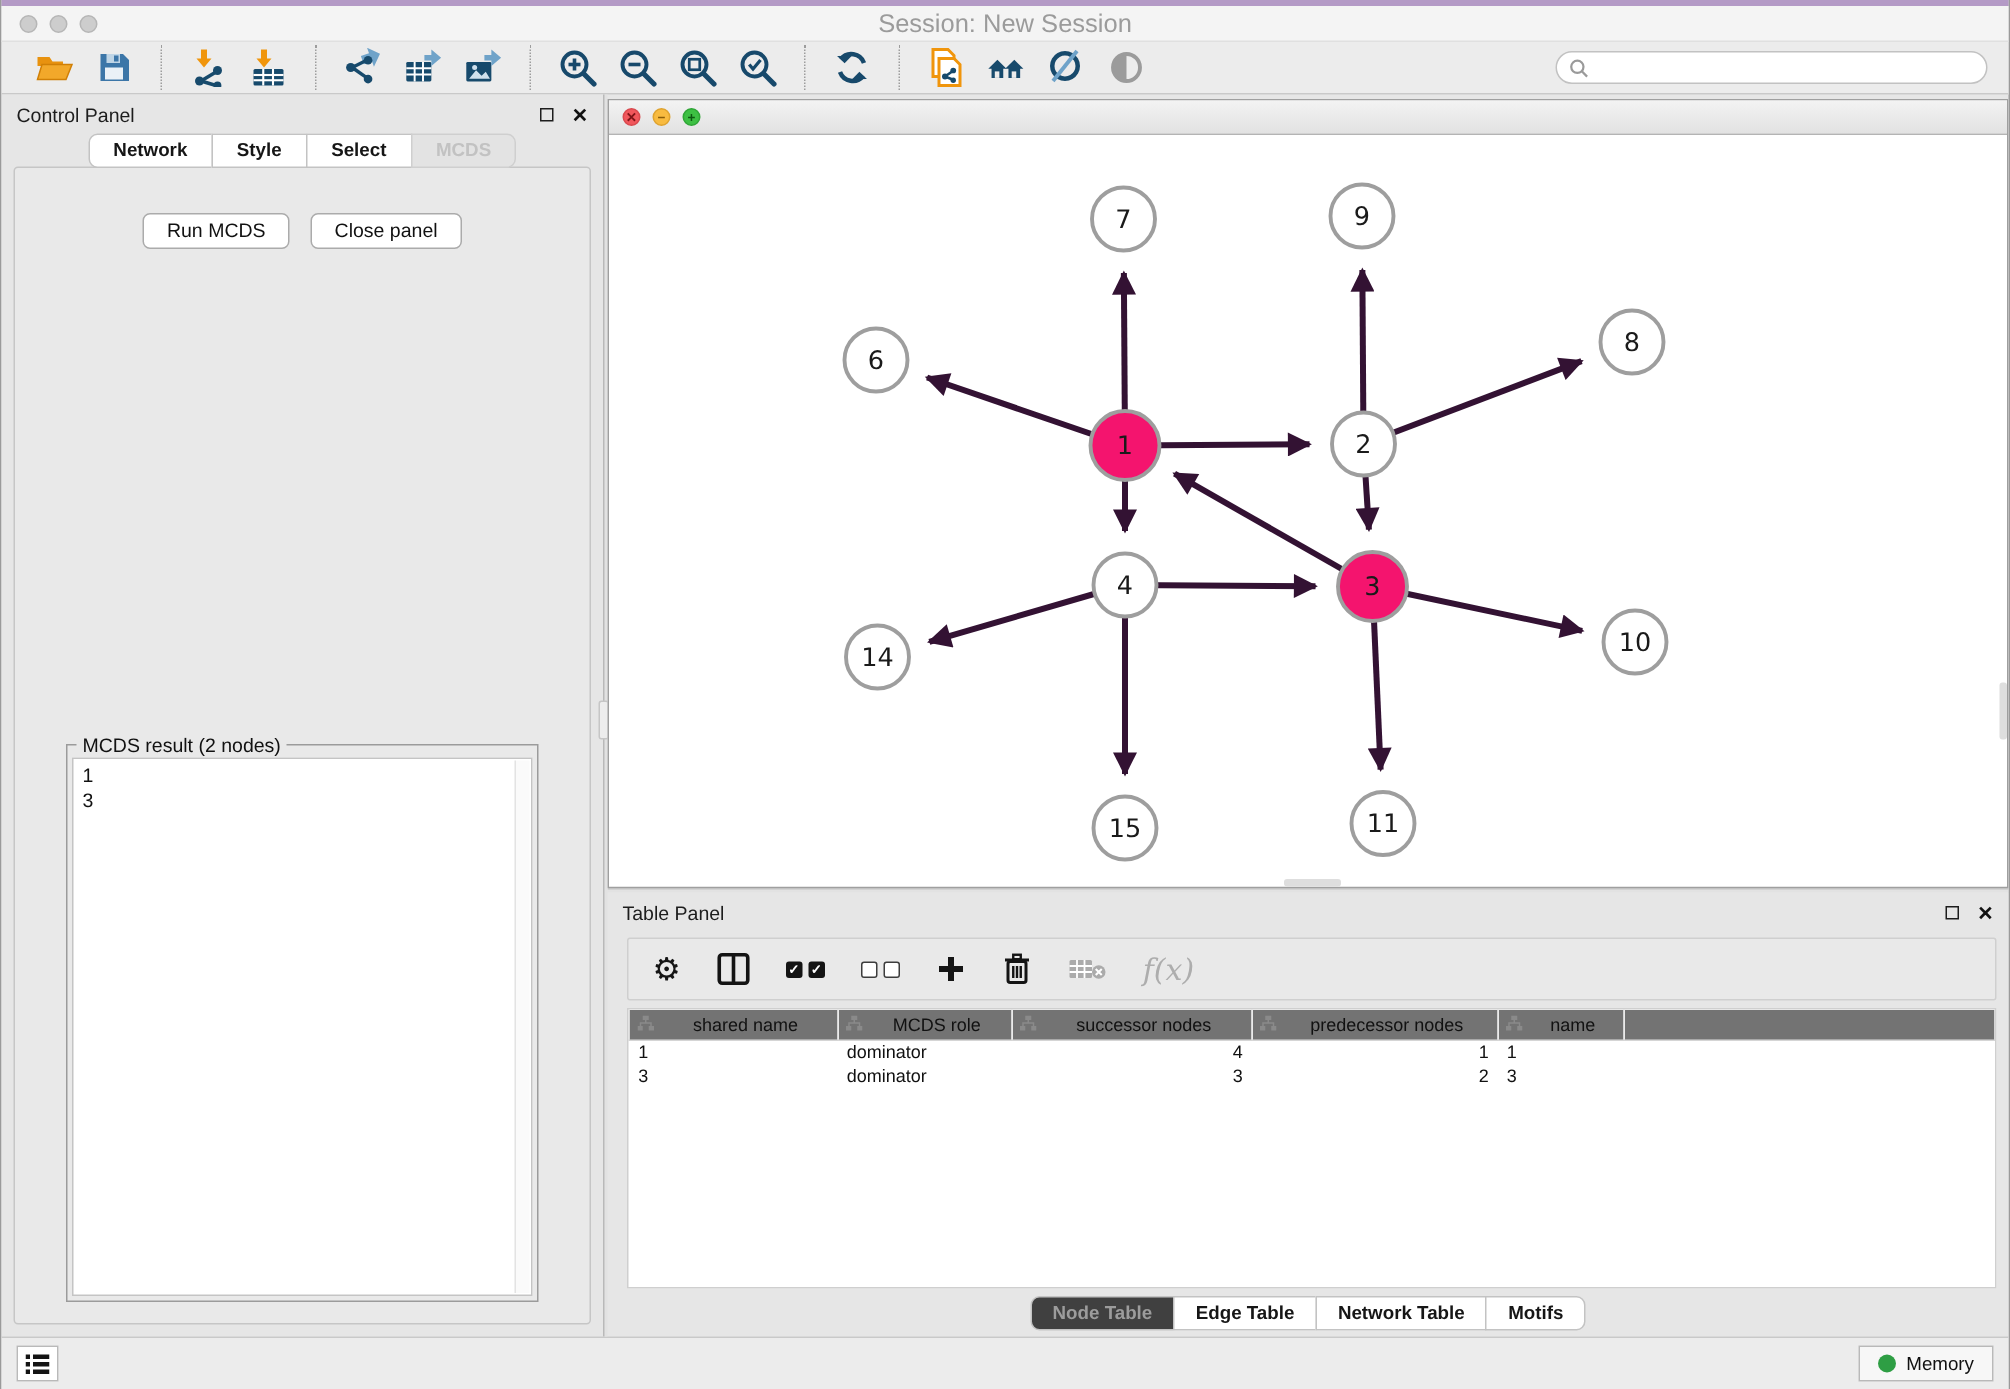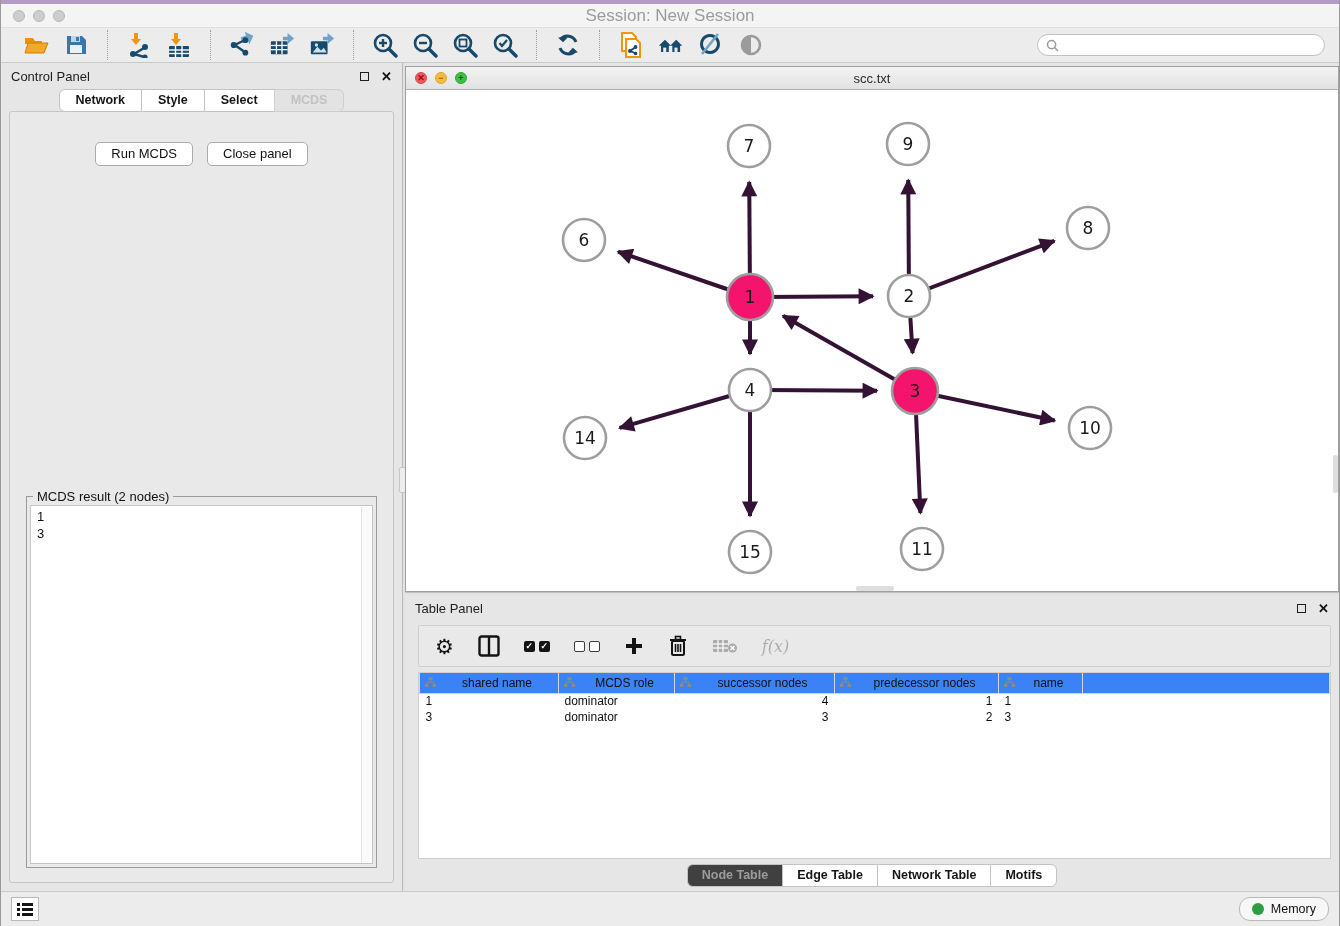--- a/index.html
+++ b/index.html
@@ -49,21 +49,21 @@
                 display:flex; flex-direction:column; padding:18px 14px 10px; min-height:0; }
   .opt-label { text-align:center; font-size:13.5px; font-weight:bold; color:#151515; margin-top:8px; }
   .opt-select { margin:12px 22px 0; height:24px; background:#fff; border:1px solid #ACACAC; border-radius:5px;
                 display:flex; align-items:center; padding:0 6px 0 10px; font-size:13px; color:#111; cursor:pointer; }
   .opt-select .sel-text { flex:1; }
   .updown { display:flex; flex-direction:column; align-items:center; line-height:5px; font-size:9px; color:#555; }
   .btn-row { display:flex; justify-content:center; gap:14px; margin-top:12px; }
   .btn { background:#fff; border:1px solid #ABABAB; border-radius:5px; font-size:13px; color:#111;
          padding:3px 15px 4px; cursor:pointer; }
   .cp-flex-spacer { flex:1; }
-  .result-group { position:relative; border:1px solid #9B9B9B; margin:0 2px 4px; height:372px;
+  .result-group { position:relative; border:1px solid #9B9B9B; margin:0 20px 4px; height:372px;
                   background:#E9E9E9; padding:8px 3px 3px; }
   .result-legend { position:absolute; top:-8px; left:6px; background:#E9E9E9; padding:0 4px; font-size:13px; color:#111; }
   .result-area { position:relative; width:100%; height:100%; background:#fff; border:1px solid #C4C4C4;
                  font-size:13px; color:#111; padding:2px 14px 2px 6px; white-space:pre; line-height:17px; overflow:hidden; }
   .result-scrollbar { position:absolute; top:1px; right:1px; bottom:1px; width:10px; background:#FAFAFA;
                       border-left:1px solid #E3E3E3; cursor:pointer; }
 
   
   .right-side { flex:1; display:flex; flex-direction:column; min-width:0; }
   .network-window { margin-top:3px; height:526px; border:1px solid #9F9F9F; background:#fff;
@@ -84,30 +84,30 @@
 
   .h-splitter { height:3px; background:#E2E2E2; border-top:1px solid #C2C2C2; cursor:row-resize; }
 
   
   .table-panel { flex:1; background:#E6E6E6; display:flex; flex-direction:column; min-height:0; }
   .tp-toolbar { margin:4px 8px 0 13px; background:#E9E9E9; border:1px solid #CFCFCF; border-radius:2px;
                 height:42px; display:flex; align-items:center; gap:24px; padding:0 16px; }
   .tp-icon { display:flex; align-items:center; justify-content:center; height:26px; cursor:pointer; }
   .tp-icon.disabled { cursor:default; }
   .gear-glyph { font-size:21px; color:#151515; line-height:1; }
-  .fx-glyph { font-family:"DejaVu Serif", serif; font-style:italic; font-size:16px; color:#ADADAD; }
+  .fx-glyph { font-family:"DejaVu Serif", serif; font-style:italic; font-size:20px; color:#ADADAD; }
   .chkpair { display:flex; gap:4px; }
   .chk { width:11px; height:11px; border-radius:2px; display:flex; align-items:center; justify-content:center; }
   .chk.on { background:#141414; color:#fff; font-size:9px; font-weight:bold; }
   .chk.off { background:#fff; border:1.6px solid #3d3d3d; }
 
   .tp-table-wrap { flex:1; margin:5px 8px 0 13px; background:#fff; border:1px solid #CFCFCF; overflow:hidden;
                    display:flex; flex-direction:column; }
   table.node-table { border-collapse:collapse; table-layout:fixed; width:100%; font-size:12px; }
-  table.node-table th { background:#3b82f6; border:1px solid #D5D5D5; border-top:none; height:20px;
+  table.node-table th { background:#737373; border:1px solid #D5D5D5; border-top:none; height:20px;
                         font-weight:normal; color:#111; position:relative; padding:0 4px 0 20px; cursor:pointer; }
   table.node-table th .hdr-ico { position:absolute; left:5px; top:4px; }
   table.node-table td { height:16px; padding:0 6px; color:#111; white-space:nowrap; }
   table.node-table td.num { text-align:right; }
   table.node-table col.c0 { width:139px; } table.node-table col.c1 { width:116px; }
   table.node-table col.c2 { width:160px; } table.node-table col.c3 { width:164px; }
   table.node-table col.c4 { width:84px; }  table.node-table col.c5 { width:auto; }
 
   .tp-tabs-row { height:32px; display:flex; align-items:center; justify-content:center; }
   .tp-tab { font-size:12.5px; font-weight:bold; color:#161616; background:#fff; border:1px solid #C3C3C3;
@@ -115,21 +115,21 @@
   .tp-tab:first-child { border-top-left-radius:6px; border-bottom-left-radius:6px; margin-left:0; }
   .tp-tab:last-child { border-top-right-radius:6px; border-bottom-right-radius:6px; }
   .tp-tab.selected { background:#404040; color:#9C9C9C; border-color:#C3C3C3; }
 
   
   .statusbar { height:35px; background:#ECECEC; border-top:1px solid #C9C9C9; display:flex; align-items:center;
                padding:0 10px; }
   .list-btn { width:28px; height:24px; background:#fff; border:1px solid #B9B9B9; display:flex;
               align-items:center; justify-content:center; cursor:pointer; }
   .statusbar .spacer { flex:1; }
-  .memory-btn { height:24px; background:#F7F7F7; border:1px solid #B9B9B9; border-radius:11px;
+  .memory-btn { height:24px; background:#F7F7F7; border:1px solid #B9B9B9; border-radius:0;
                 display:flex; align-items:center; gap:7px; padding:0 12px; font-size:12.5px; color:#111; cursor:pointer; }
   .mem-dot { width:12px; height:12px; border-radius:50%; background:#2E9E44; }
 </style>
 </head>
 <body>
 
 <div class="app">
 
   <div class="top-strip"></div>
 
@@ -349,21 +349,20 @@
         <div class="grip"></div>
       </div>
 
     <div class="right-side">
 
       <div class="network-window">
         <div class="nw-titlebar">
           <div class="tl tl-close">✕</div>
           <div class="tl tl-min">−</div>
           <div class="tl tl-max">+</div>
-          <div class="nw-title">scc.txt</div>
         </div>
         <div class="nw-canvas">
           <svg id="graph-svg" width="932" height="500">
               <defs>
                 <marker id="arrow" viewBox="0 0 10 10" refX="9" refY="5" markerWidth="4.4" markerHeight="4.0" orient="auto" markerUnits="strokeWidth">
                   <path d="M0,0 L10,5 L0,10 z" fill="#331233"></path>
                 </marker>
               </defs>
               <g>
                 <line x1="344" y1="207" x2="343.2384053681252" y2="91.99921058690661" stroke="#331233" stroke-width="4" marker-end="url(#arrow)"></line>

